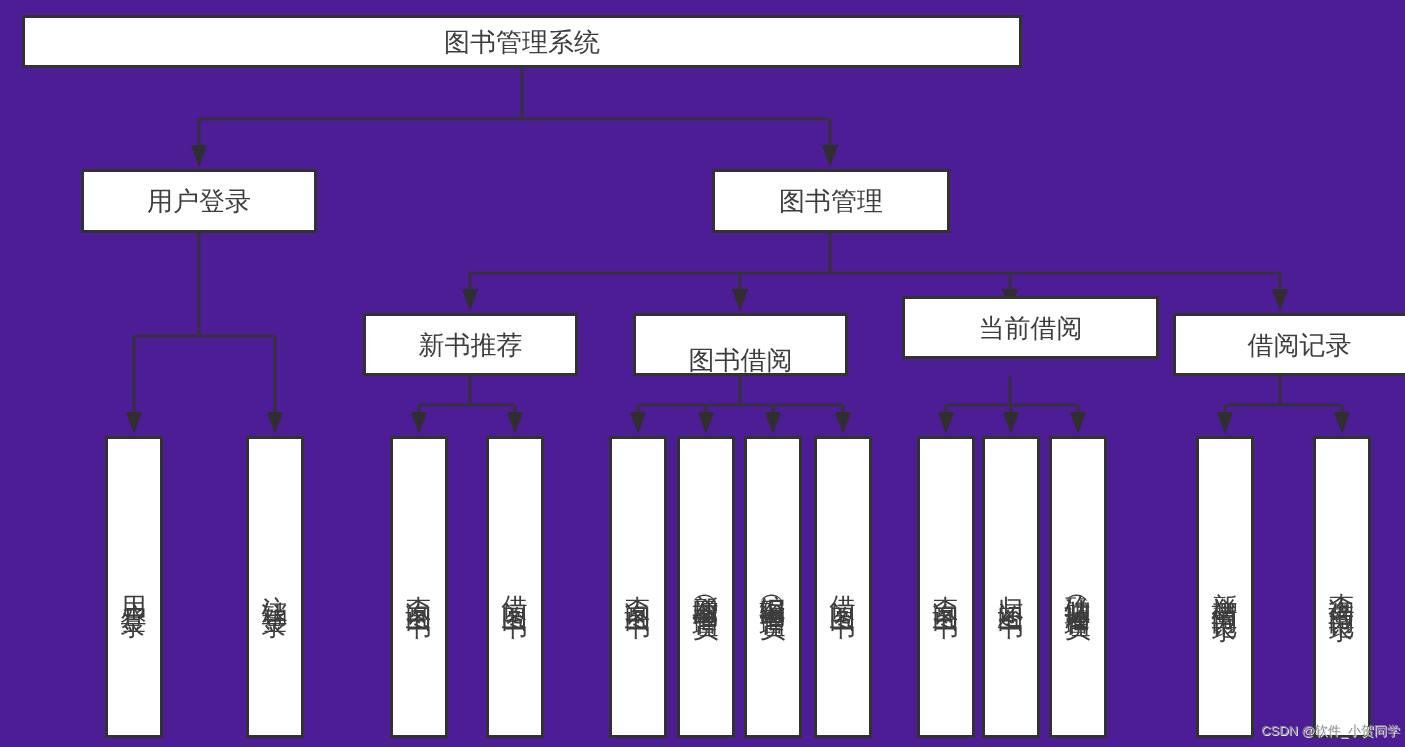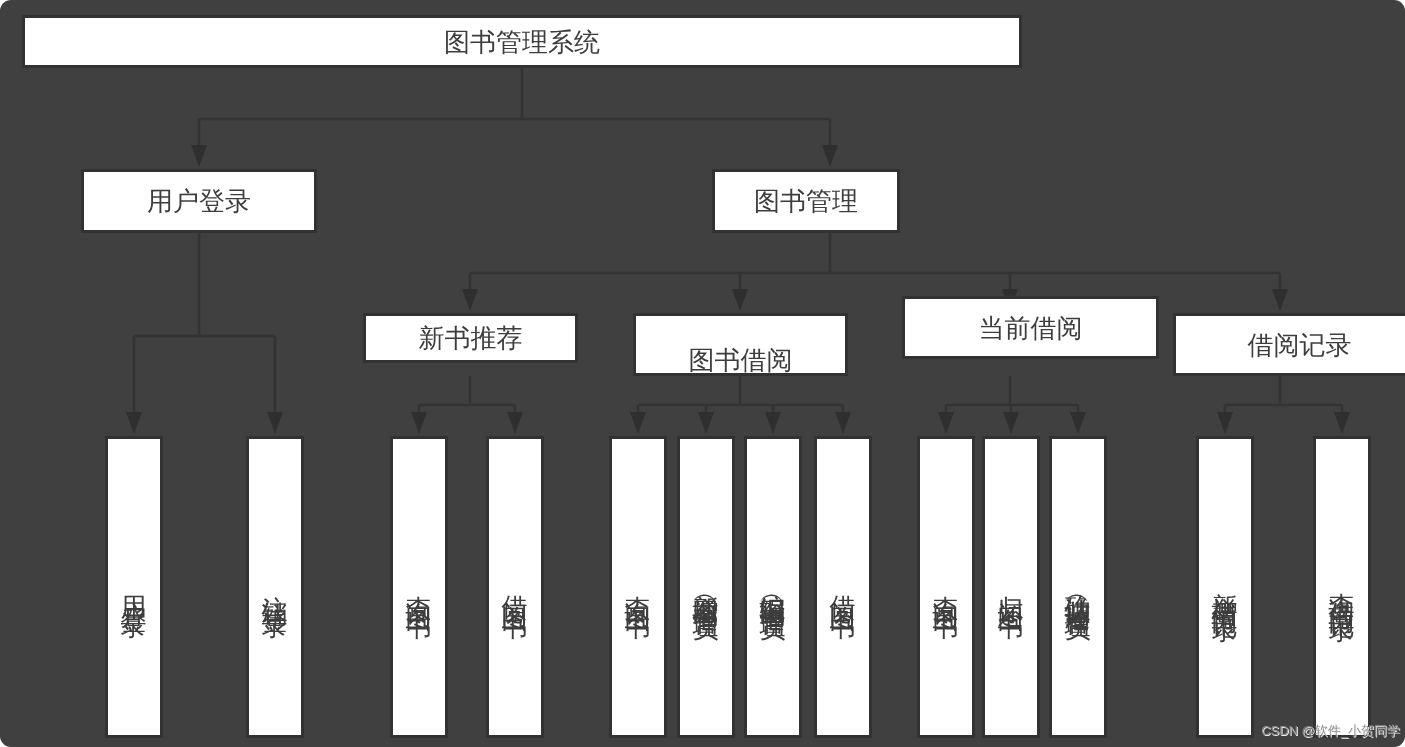--- a/index.html
+++ b/index.html
@@ -4,25 +4,24 @@
 <style>
   html, body {
     margin: 0;
     padding: 0;
     background: #ffffff;
   }
   .stage {
     position: relative;
     width: 1405px;
     height: 747px;
-    background: #404040;
+    background: #4c1d95;
     overflow: hidden;
     font-family: "Liberation Sans", sans-serif;
     color: #3d3d3d;
-    border-radius: 11px;
   }
   .connectors {
     position: absolute;
     left: 0;
     top: 0;
     width: 1405px;
     height: 747px;
   }
   .connectors path {
     stroke: #333333;
@@ -53,22 +52,22 @@
     font-size: 26px;
     line-height: 1;
     white-space: nowrap;
   }
   .v4 { letter-spacing: 6px; }
   .v6 { letter-spacing: 5px; }
   .v9 { letter-spacing: 3px; }
   
   .n-root        { left: 22px;   top: 15px;  width: 1000px; height: 53px; }
   .n-user-login  { left: 81px;   top: 169px; width: 236px;  height: 64px; }
-  .n-book-mgmt   { left: 712px;  top: 169px; width: 188px;  height: 64px; }
-  .n-new-book    { left: 363px;  top: 313px; width: 215px;  height: 50px; }
+  .n-book-mgmt   { left: 712px;  top: 169px; width: 238px;  height: 64px; }
+  .n-new-book    { left: 363px;  top: 313px; width: 215px;  height: 63px; }
   .n-book-borrow { left: 633px;  top: 313px; width: 215px;  height: 63px; align-items: flex-end; }
   .n-cur-borrow  { left: 902px;  top: 296px; width: 257px;  height: 63px; }
   .n-borrow-rec  { left: 1173px; top: 313px; width: 253px;  height: 63px; }
   .leaf { top: 436px; width: 58px; height: 302px; }
   .l-user-login   { left: 105px;  }
   .l-logout       { left: 246px;  }
   .l-query-1      { left: 390px;  }
   .l-borrow-1     { left: 486px;  }
   .l-query-2      { left: 609px;  }
   .l-add-book     { left: 677px;  }

